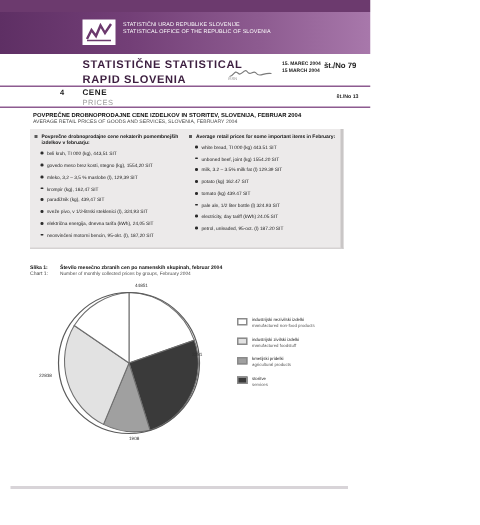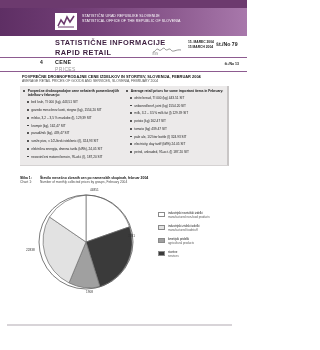--- a/index.html
+++ b/index.html
@@ -167,22 +167,22 @@
   </div>
 
   <div class="org-names">
     <div>STATISTIČNI URAD REPUBLIKE SLOVENIJE</div>
     <div>STATISTICAL OFFICE OF THE REPUBLIC OF SLOVENIA</div>
   </div>
 
   <div class="masthead"></div>
 
   <div class="mast-title">
-    <div>STATISTIČNE INFORMACIJE</div>
-    <div>RAPID RETAIL</div>
+    <div>STATISTIČNE STATISTICAL</div>
+    <div>RAPID SLOVENIA</div>
   </div>
 
   <div class="mast-wave">
     <svg width="30" height="10" viewBox="0 0 30 10" aria-hidden="true">
       <path d="M1,7 C4,7 4,2 7,5 C9,7 11,1 13,4 C15,7 17,2 19,5 C21,8 24,4 29,5" fill="none" stroke="#7a7a7a" stroke-width=".8"></path>
       <text x="0" y="9.5" font-size="2.6" fill="#8a8a8a" font-family="Liberation Sans, sans-serif">ISSN</text>
     </svg>
   </div>
 
   <div class="mast-date">

